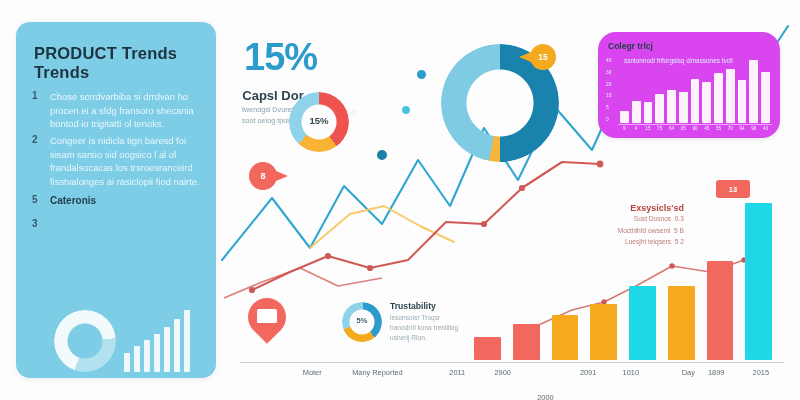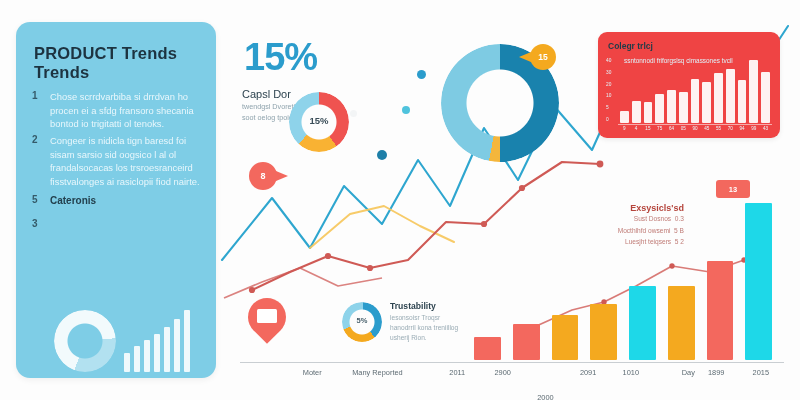--- a/index.html
+++ b/index.html
@@ -34,21 +34,21 @@
 
   
   #main{position:absolute;left:232px;top:10px;width:556px;height:382px;}
 
   
   #kpi-big{position:absolute;left:12px;top:26px;font-size:38px;font-weight:bold;
            color:#2b9ccc;letter-spacing:-1px;}
 
   
   #kpi-caption{position:absolute;left:10px;top:78px;width:62px;}
-  #kpi-caption .cap-head{font-size:11px;font-weight:normal;color:#2e4450;}
+  #kpi-caption .cap-head{font-size:13px;font-weight:bold;color:#2e4450;text-align:center;}
   #kpi-caption .cap-body{font-size:7.2px;color:#8fa3ad;line-height:1.5;filter:blur(.3px);margin-top:2px;}
   #small-donut{position:absolute;left:57px;top:82px;width:60px;height:60px;border-radius:50%;
      background:conic-gradient(#ef5350 0 40%,#f9b233 40% 62%,#8ed3ea 62% 100%);
      -webkit-mask:radial-gradient(circle,transparent 0 17px,#000 18px);
              mask:radial-gradient(circle,transparent 0 17px,#000 18px);}
   #small-donut-label{position:absolute;left:57px;top:105px;width:60px;text-align:center;
      font-size:9.5px;font-weight:bold;color:#3a4d58;}
 
   
   #badge-red{position:absolute;left:17px;top:152px;width:28px;height:28px;border-radius:50%;
@@ -68,21 +68,21 @@
      background:#f4a91f;color:#fff;font-size:8.5px;font-weight:bold;
      display:flex;align-items:center;justify-content:center;}
   #badge-yellow:before{content:"";position:absolute;left:-11px;top:8px;width:0;height:0;
      border-right:12px solid #f4a91f;border-top:5px solid transparent;border-bottom:5px solid transparent;}
 
   
   .dot{position:absolute;border-radius:50%;}
 
   
   #card-right{position:absolute;left:366px;top:22px;width:182px;height:106px;
-     background:#ef4444;border-radius:9px;box-shadow:0 2px 5px rgba(0,0,0,.07);}
+     background:#d946ef;border-radius:18px;box-shadow:0 2px 5px rgba(0,0,0,.07);}
   #card-right-title{position:absolute;left:10px;top:9px;font-size:8.5px;font-weight:bold;color:#1f3c49;}
   #card-right-sub{position:absolute;left:26px;top:24px;font-size:6.4px;color:#dff3fa;
      line-height:1.5;filter:blur(.3px);}
   #card-right-bars{position:absolute;left:22px;top:28px;right:10px;height:63px;
      display:flex;align-items:flex-end;gap:3px;}
   #card-right-bars i{flex:1;display:block;background:#ffffff;border-radius:1px;opacity:.93;}
   #card-right-axis{position:absolute;left:20px;right:8px;top:92px;height:1px;background:rgba(255,255,255,.55);}
   #card-right-ticks{position:absolute;left:22px;right:10px;top:94px;display:flex;gap:3px;}
   #card-right-ticks span{flex:1;text-align:center;font-size:4.6px;color:#e8f8fd;filter:blur(.2px);}
   #card-right-yticks{position:absolute;left:8px;top:26px;height:64px;display:flex;

